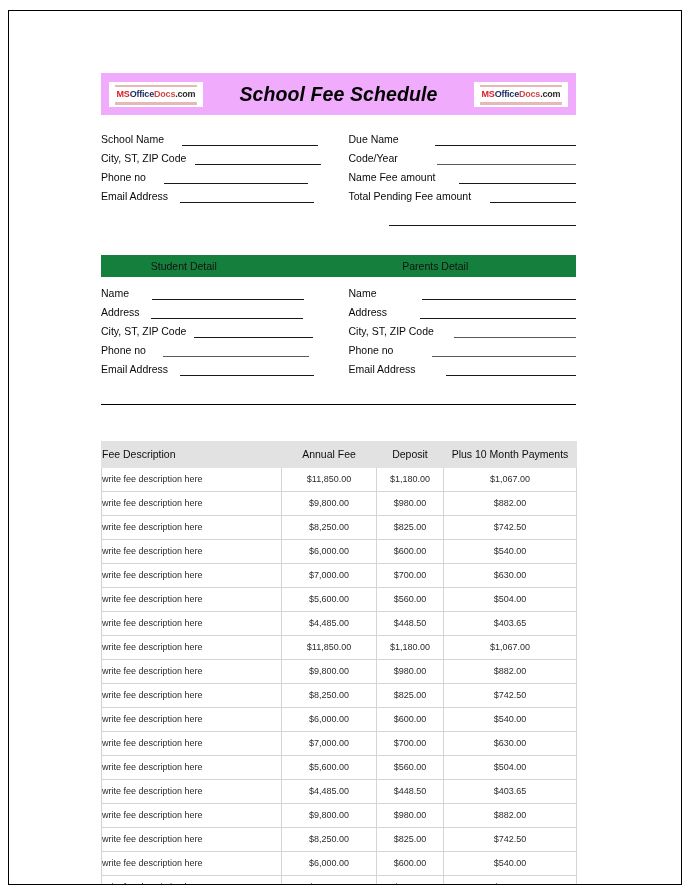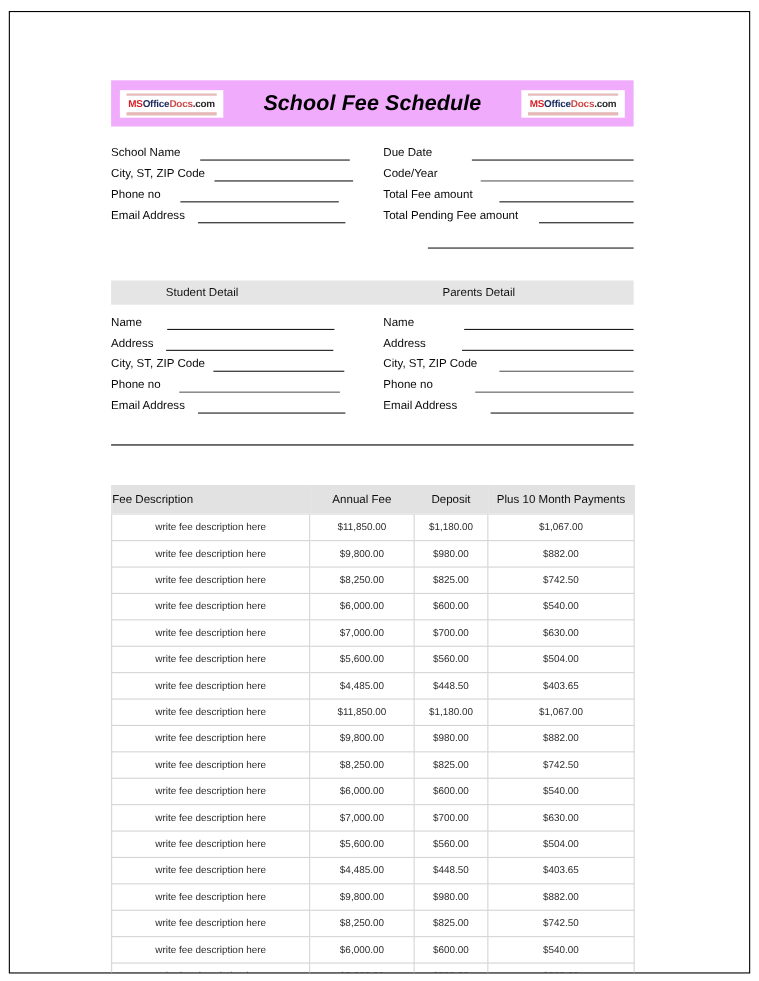--- a/index.html
+++ b/index.html
@@ -107,21 +107,21 @@
     border-bottom: 1.2px solid #1a1a1a;
     height: 11px;
     min-width: 10px;
   }
   .f-line.gray { border-bottom-color: #5a5a5a; }
   .f-gap { flex: 0 0 auto; }
 
   
   .detail-band {
     display: flex;
-    background: #e5e5e5;
+    background: #15803d;
     height: 22px;
     align-items: center;
     margin-top: 26px;
   }
   .detail-band .half {
     width: 50%;
     text-align: center;
     font-size: 10.5px;
     color: #111111;
   }
@@ -163,21 +163,21 @@
   th.c-annual { width: 95px;  text-align: center; }
   th.c-dep    { width: 67px;  text-align: center; }
   th.c-plus   { width: 133px; text-align: center; }
 
   table.fee tbody td {
     height: 24px;
     font-size: 9px;
     color: #2b2b2b;
   }
   td.d-desc {
-    text-align: center;
+    text-align: left;
     padding-left: 8px;
     color: #3a3a3a;
     border-left: 1px solid #d4d4d4;
     border-right: 1px solid #d4d4d4;
   }
   td.d-num { text-align: center; }
 </style>
 </head>
 <body>
 
@@ -219,31 +219,31 @@
         </div>
         <div class="f-row">
           <span class="f-label">Email Address</span>
           <span class="f-gap" style="width:12px"></span>
           <span class="f-line" style="max-width:134px"></span>
         </div>
       </div>
 
       <div class="form-col right">
         <div class="f-row">
-          <span class="f-label">Due Date</span>
+          <span class="f-label">Due Name</span>
           <span class="f-gap" style="width:36px"></span>
           <span class="f-line"></span>
         </div>
         <div class="f-row">
           <span class="f-label">Code/Year</span>
           <span class="f-gap" style="width:39px"></span>
           <span class="f-line gray"></span>
         </div>
         <div class="f-row">
-          <span class="f-label">Total Fee amount</span>
+          <span class="f-label">Name Fee amount</span>
           <span class="f-gap" style="width:24px"></span>
           <span class="f-line"></span>
         </div>
         <div class="f-row">
           <span class="f-label">Total Pending Fee amount</span>
           <span class="f-gap" style="width:19px"></span>
           <span class="f-line"></span>
         </div>
         <div class="f-row" style="margin-top:7px">
           <span class="f-gap" style="width:40px"></span>

